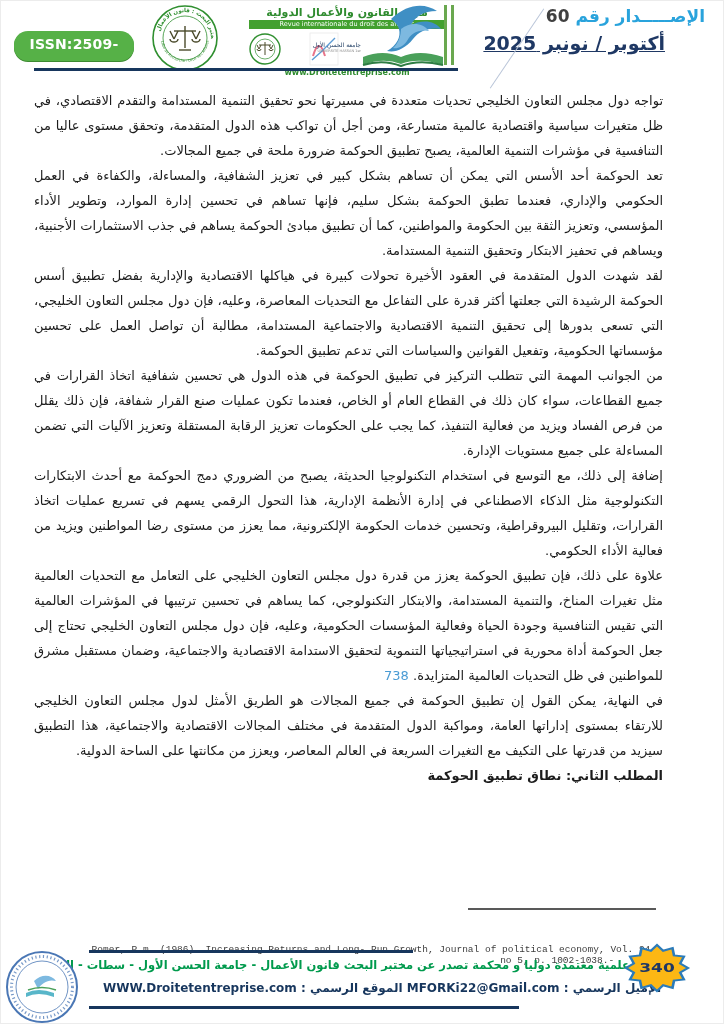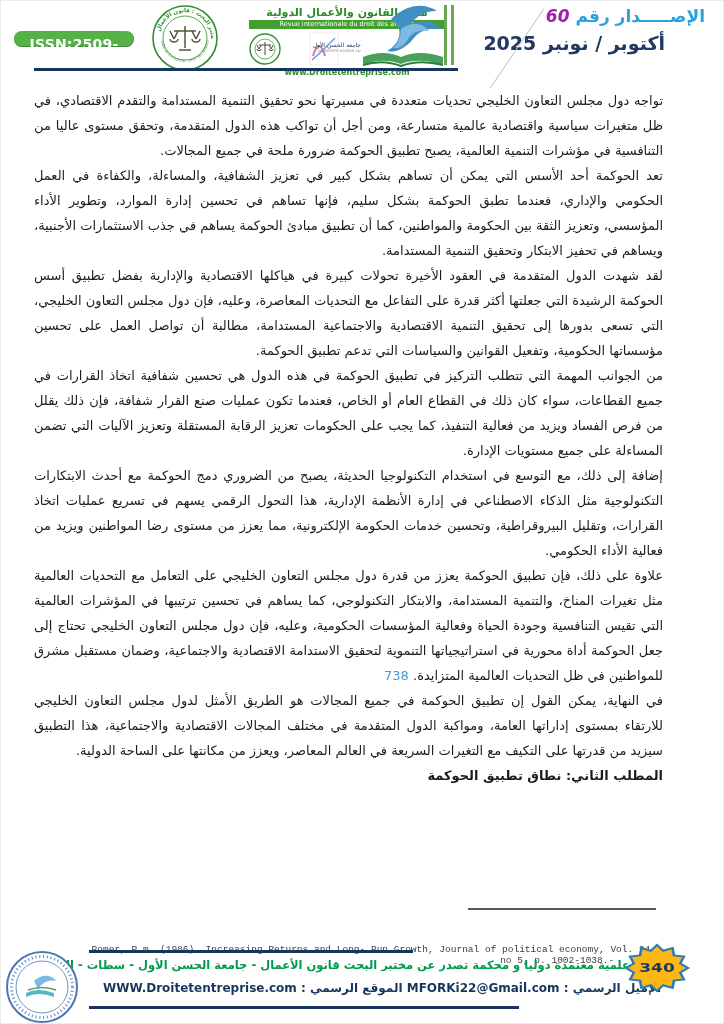--- a/index.html
+++ b/index.html
@@ -3,21 +3,21 @@
 <meta charset="utf-8">
 <style>
   html,body{margin:0;padding:0;background:#ffffff;}
   .page{
     position:relative;width:724px;height:1024px;background:#ffffff;
     font-family:"DejaVu Sans", sans-serif;overflow:hidden;
     border:1px solid #ececec;box-sizing:border-box;
   }
   
   .issn-badge{
-    position:absolute;left:13px;top:30px;width:120px;height:15px;
+    position:absolute;left:13px;top:30px;width:120px;height:30px;
     background:#56b147;border-radius:14px;color:#ffffff;font-weight:bold;
     font-size:14px;line-height:27px;text-align:center;letter-spacing:.2px;
     box-shadow:0 1px 0 #3c8a31;
   }
   .lab-seal{position:absolute;left:150px;top:3px;width:68px;height:68px;}
   .center-block{position:absolute;left:248px;top:5px;width:196px;text-align:center;}
   .title-ar{color:#2e8b2e;font-weight:bold;font-size:11px;direction:rtl;white-space:nowrap;}
   .fr-bar{background:#43a02f;color:#fff;font-size:6.5px;line-height:9px;margin-top:1px;white-space:nowrap;overflow:hidden;}
   .logos-row{display:flex;align-items:center;justify-content:flex-start;gap:4px;margin-top:2px;height:36px;}
   .mini-seal{width:32px;height:32px;flex:0 0 auto;}
@@ -25,22 +25,22 @@
   .uni-name{position:absolute;right:2px;top:9px;font-size:6px;color:#17365d;direction:rtl;white-space:nowrap;}
   .uni-name-fr{position:absolute;right:2px;top:17px;font-size:3.5px;color:#8a8a8a;white-space:nowrap;}
   .site-line{color:#2e8b2e;font-weight:bold;font-size:8px;margin-top:1px;white-space:nowrap;}
   .bird-logo{position:absolute;left:352px;top:0px;width:100px;height:72px;}
   .green-bars{
     position:absolute;left:443px;top:4px;width:4px;height:60px;
     border-left:3px solid #6aa84f;border-right:3px solid #6aa84f;
   }
   .issue-block{position:absolute;left:458px;top:5px;width:252px;direction:rtl;}
   .issue-line1{font-size:17px;font-weight:bold;color:#29a3dc;padding-right:6px;white-space:nowrap;}
-  .issue-number{color:#a21caf;font-style:italic;}
-  .issue-line2{font-size:19px;font-weight:bold;color:#1f3864;padding-right:46px;margin-top:6px;white-space:nowrap;}
+  .issue-number{color:#404040;}
+  .issue-line2{font-size:19px;font-weight:bold;color:#1f3864;padding-right:46px;margin-top:6px;white-space:nowrap;text-decoration:underline;}
   .diagonal-accent{
     position:absolute;left:10px;top:42px;width:96px;height:1px;background:#b9c5d8;
     transform:rotate(-56deg);transform-origin:center;
   }
   .header-rule{position:absolute;left:33px;top:67px;width:424px;height:3px;background:#17365d;}
   
   .body-text{
     position:absolute;left:33px;top:87px;width:629px;height:812px;overflow:hidden;
     direction:rtl;text-align:justify;font-size:13px;line-height:25px;color:#1c1c1c;
   }

